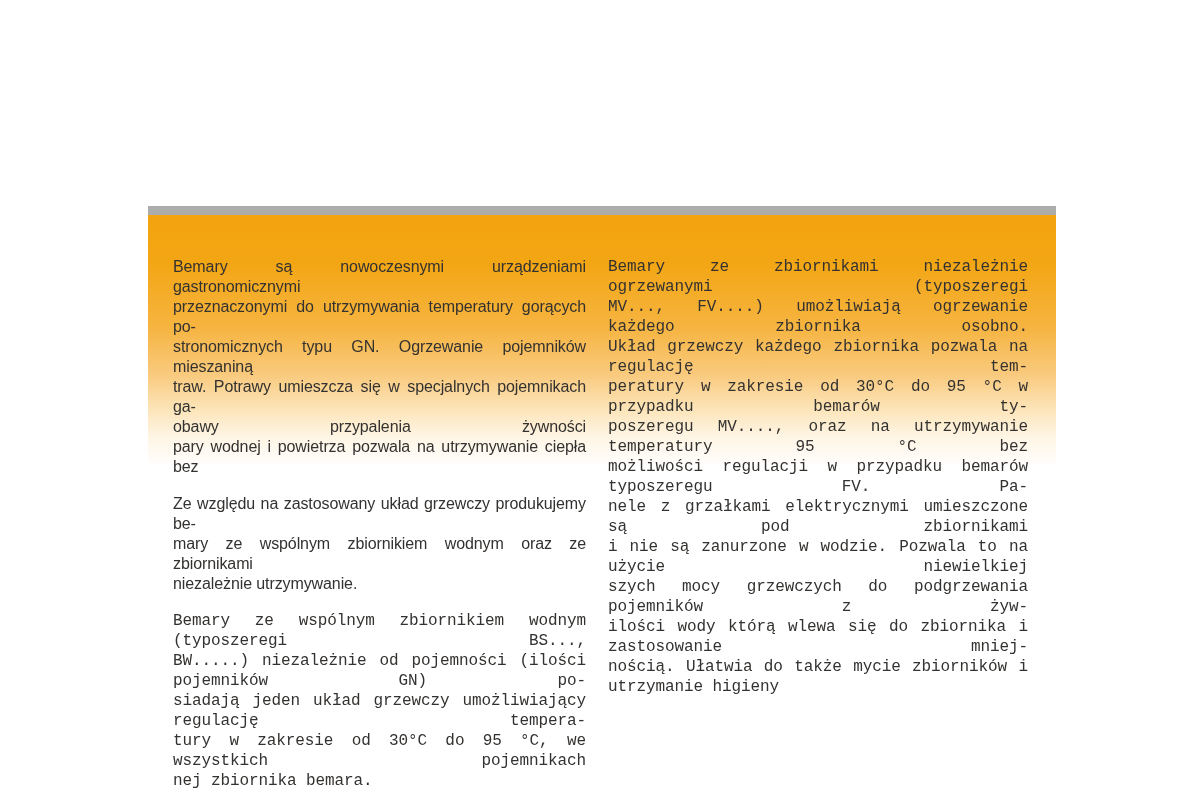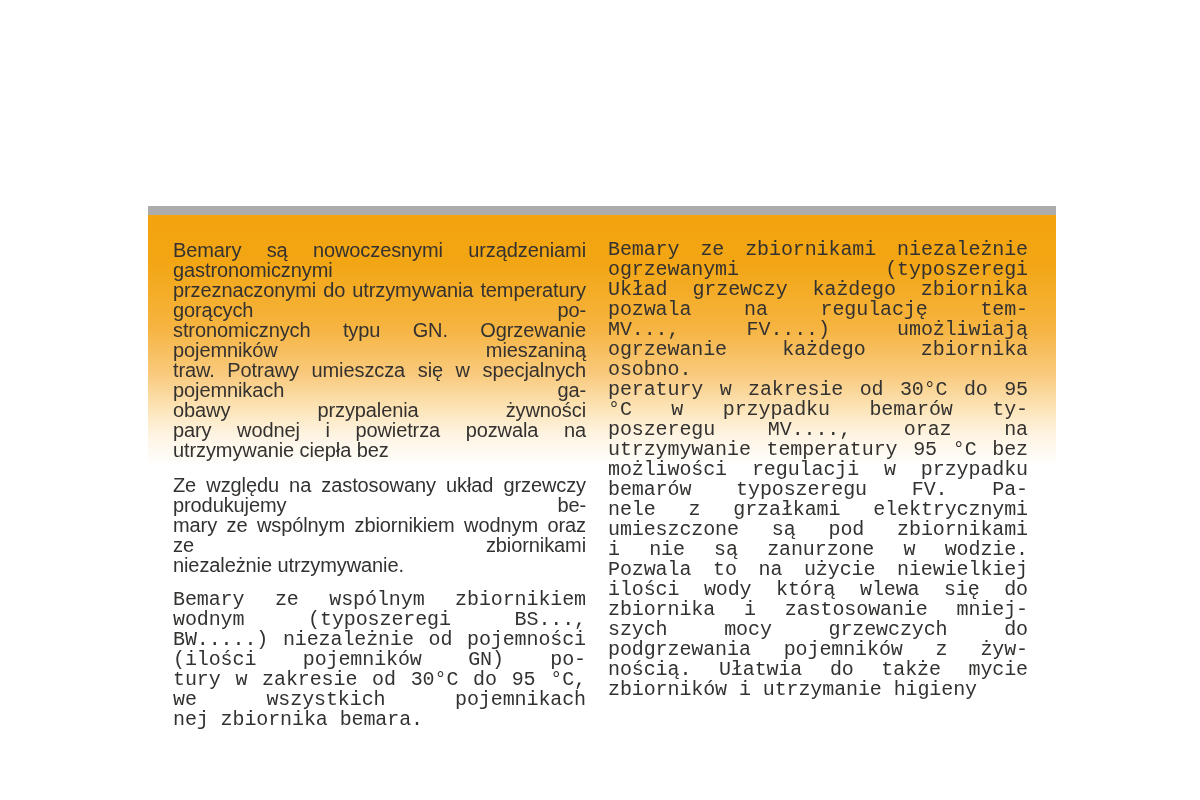--- a/index.html
+++ b/index.html
@@ -53,22 +53,22 @@
     gap: 22px;
   }
 
   .column {
     flex: 0 0 auto;
   }
   .column.left  { width: 413px; }
   .column.right { width: 420px; }
 
   .para {
-    margin: 0 0 15px 0;
-    font-size: 20px;
+    margin: 17px 0 15px 0;
+    font-size: 16px;
     line-height: 20px;
     color: #343230;
     letter-spacing: -0.1px;
   }
   .para:last-child { margin-bottom: 0; font-family: Liberation Mono, monospace; }
 
   .line {
     text-align: justify;
     text-align-last: justify;
     white-space: normal;
@@ -95,35 +95,36 @@
               <div class="line">pary wodnej i powietrza pozwala na utrzymywanie ciepła bez</div>
             </div>
             <div class="para" style="color: rgb(52, 50, 48);">
               <div class="line">Ze względu na zastosowany układ grzewczy produkujemy be-</div>
               <div class="line">mary ze wspólnym zbiornikiem wodnym oraz ze zbiornikami</div>
               <div class="line">niezależnie utrzymywanie.</div>
             </div>
             <div class="para" style="color: rgb(52, 50, 48);">
               <div class="line">Bemary ze wspólnym zbiornikiem wodnym (typoszeregi BS...,</div>
               <div class="line">BW.....) niezależnie od pojemności (ilości pojemników GN) po-</div>
+              <div class="line">siadają jeden układ grzewczy umożliwiający regulację tempera-</div>
               <div class="line">tury w zakresie od 30°C do 95 °C, we wszystkich pojemnikach</div>
               <div class="line">nej zbiornika bemara.</div>
             </div>
           </div>
         <div class="column right">
             <div class="para" style="color: rgb(52, 50, 48);">
               <div class="line">Bemary ze zbiornikami niezależnie ogrzewanymi (typoszeregi</div>
+              <div class="line">MV..., FV....) umożliwiają ogrzewanie każdego zbiornika osobno.</div>
               <div class="line">Układ grzewczy każdego zbiornika pozwala na regulację tem-</div>
-              <div class="line">MV..., FV....) umożliwiają ogrzewanie każdego zbiornika osobno.</div>
               <div class="line">peratury w zakresie od 30°C do 95 °C w przypadku bemarów ty-</div>
               <div class="line">poszeregu MV...., oraz na utrzymywanie temperatury 95 °C bez</div>
               <div class="line">możliwości regulacji w przypadku bemarów typoszeregu FV. Pa-</div>
               <div class="line">nele z grzałkami elektrycznymi umieszczone są pod zbiornikami</div>
               <div class="line">i nie są zanurzone w wodzie. Pozwala to na użycie niewielkiej</div>
+              <div class="line">szych mocy grzewczych do podgrzewania pojemników z żyw-</div>
               <div class="line">ilości wody którą wlewa się do zbiornika i zastosowanie mniej-</div>
-              <div class="line">szych mocy grzewczych do podgrzewania pojemników z żyw-</div>
               <div class="line">nością. Ułatwia do także mycie zbiorników i utrzymanie higieny</div>
             </div>
           </div>
       </div>
     </div>
   </div>
 </div>
 
 </body></html>

